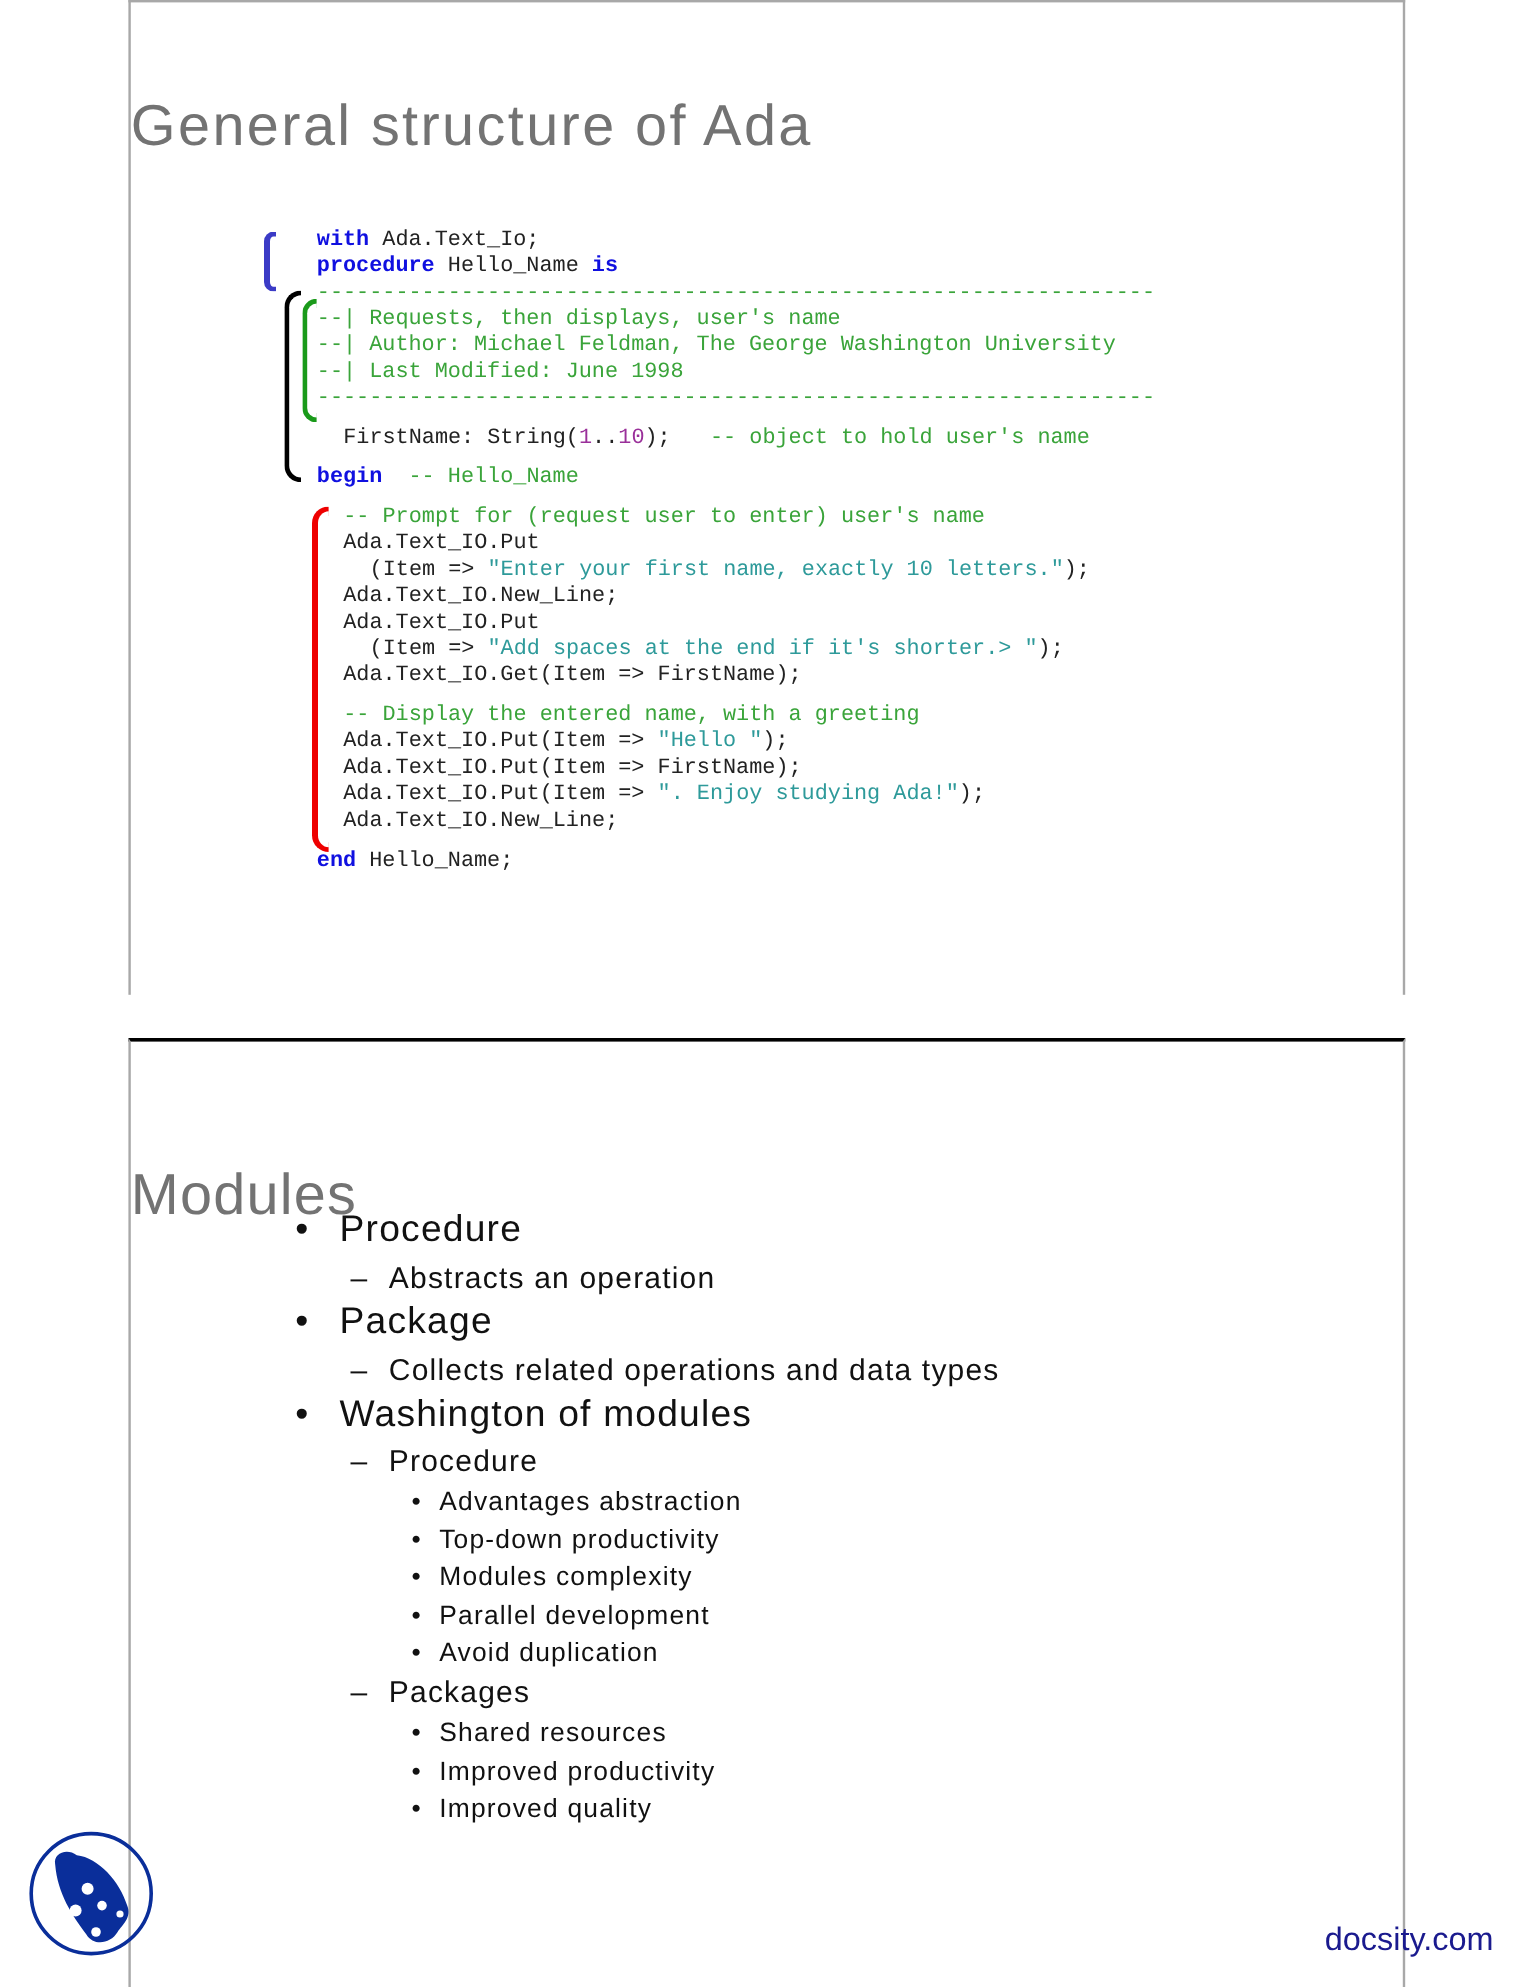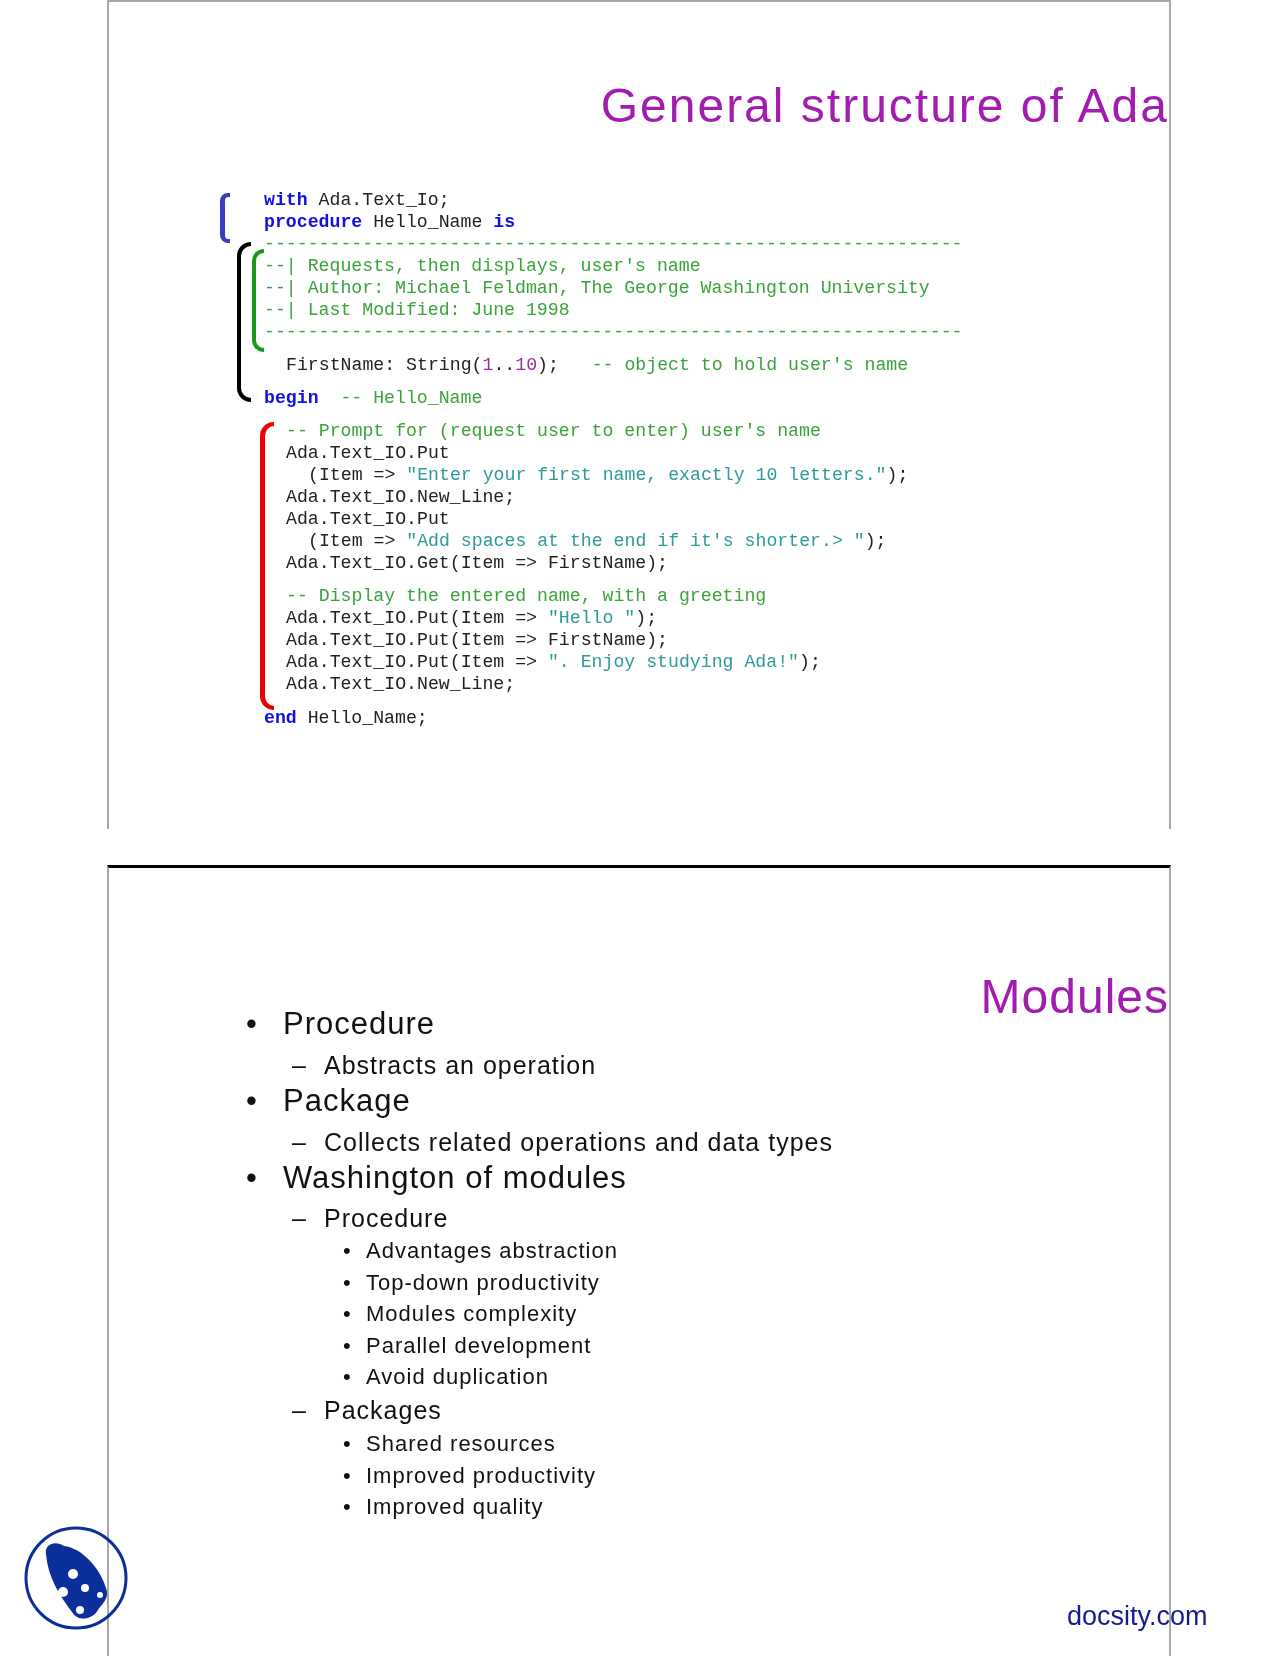--- a/index.html
+++ b/index.html
@@ -1,20 +1,20 @@
 <!DOCTYPE html>
 <html><head>
 <meta charset="utf-8">
 <style>
   html, body { margin:0; padding:0; background:#ffffff; }
   body { width:1280px; height:1656px; position:relative; overflow:hidden; font-family:"Liberation Sans", sans-serif; }
   .slide { position:absolute; left:107px; width:1064px; border-left:2px solid #a8a8a8; border-right:2px solid #a8a8a8; box-sizing:border-box; }
   #slide1 { top:0; height:829px; border-top:2px solid #a8a8a8; }
   #slide2 { top:865px; height:828px; border-top:3px solid #000000; border-bottom:2px solid #a8a8a8; }
-  .title { position:absolute; left:0; right:0; text-align:right; color:#a21caf; font-family:"Liberation Sans", sans-serif; font-weight:normal; letter-spacing:2px; margin:0; }
+  .title { position:absolute; left:0; right:0; text-align:left; color:#737373; font-family:"Liberation Sans", sans-serif; font-weight:normal; letter-spacing:2px; margin:0; }
   #slide1 .title { top:74px; font-size:48px; line-height:60px; }
   #slide2 .title { top:101px; font-size:48px; line-height:56px; letter-spacing:1px; }
 
   .code { position:absolute; left:155px; top:0; font-family:"Liberation Mono", monospace; font-size:18.2px; white-space:pre; color:#222; }
   .cl { position:absolute; left:0; line-height:22px; height:22px; white-space:pre; }
   .kw { color:#1010e0; font-weight:bold; }
   .cm { color:#3aa43a; }
   .st { color:#2e9a9a; }
   .nm { color:#9a309a; }
 
@@ -24,21 +24,21 @@
   .b-green { left:143px; top:247px; width:12px; height:103px; border-left:4px solid #1a9a1a; border-top:4px solid #1a9a1a; border-bottom:4px solid #1a9a1a; border-radius:14px 0 0 14px; }
   .b-red { left:151px; top:420px; width:14px; height:288px; border-left:5px solid #ee0000; border-top:4px solid #ee0000; border-bottom:4px solid #ee0000; border-radius:22px 0 0 22px; }
 
   .bl { position:absolute; white-space:nowrap; color:#111; letter-spacing:1px; }
   .bl .mk { position:absolute; }
   .l1 { font-size:31px; line-height:36px; }
   .l2 { font-size:25px; line-height:30px; }
   .l3 { font-size:22px; line-height:28px; }
 
   #logo { position:absolute; left:22px; top:1524px; width:108px; height:108px; }
-  #footer-link { position:absolute; left:1067px; top:1601px; font-size:27px; color:#1a1a8e; font-family:"Liberation Sans", sans-serif; letter-spacing:0; }
+  #footer-link { position:absolute; left:1104px; top:1601px; font-size:27px; color:#1a1a8e; font-family:"Liberation Sans", sans-serif; letter-spacing:0; }
 </style>
 </head>
 <body>
 
 <div class="slide" id="slide1">
   <h1 class="title">
     <span>General structure of Ada</span><br>
   </h1>
   <div class="bracket b-blue"></div>
   <div class="bracket b-black"></div>

